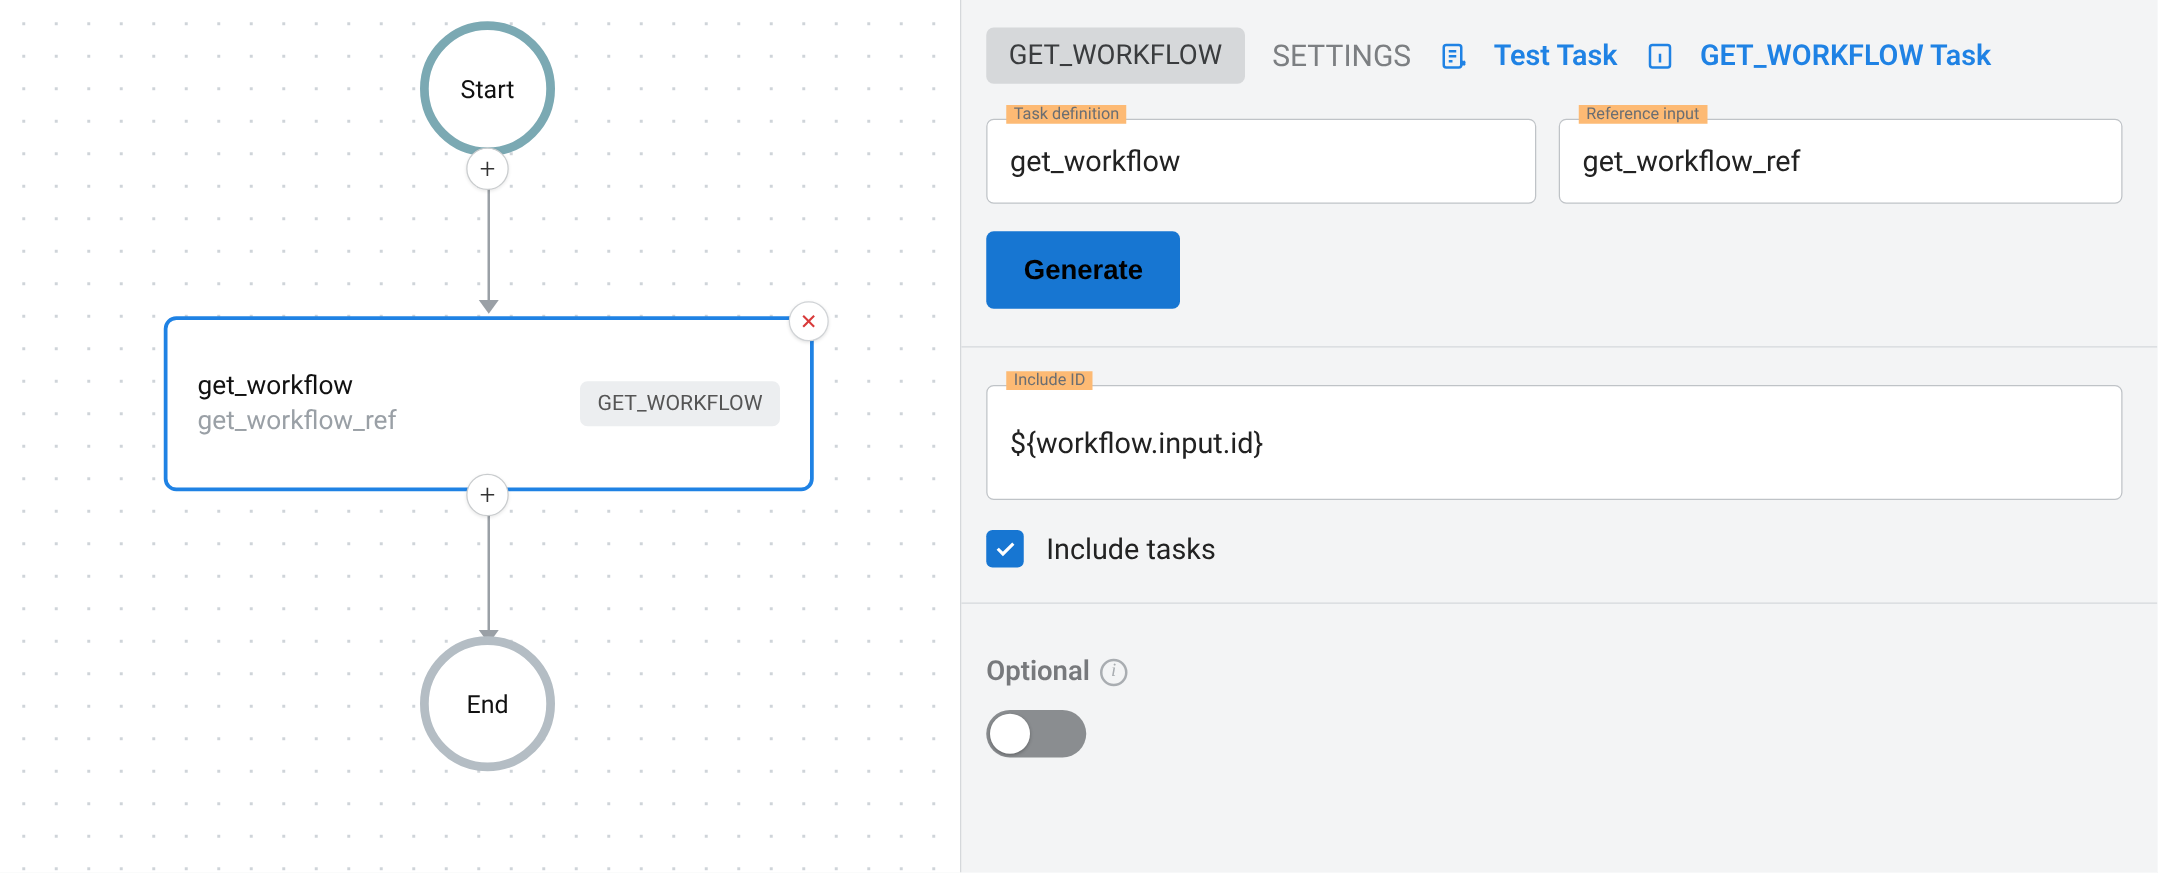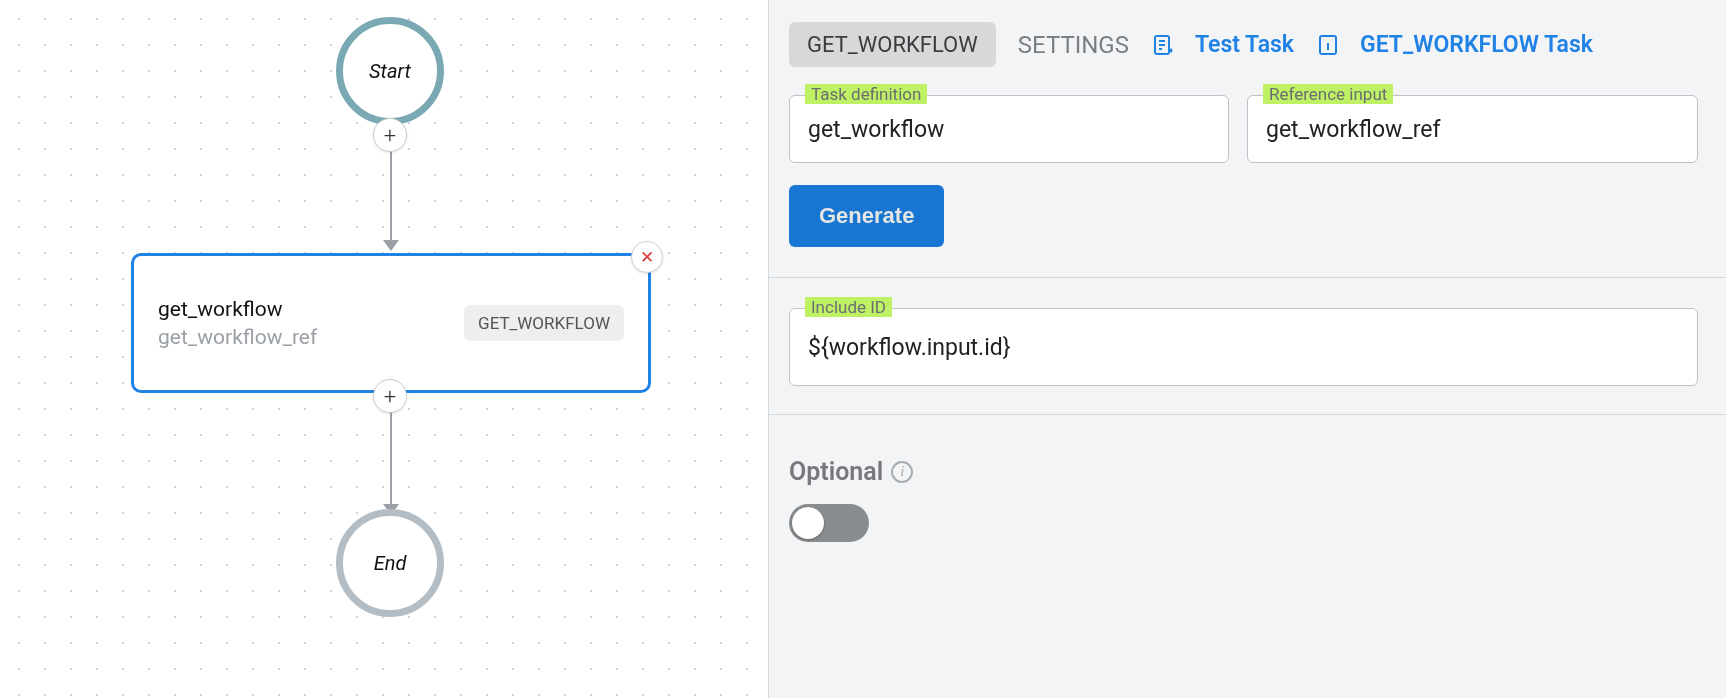--- a/index.html
+++ b/index.html
@@ -25,21 +25,20 @@
   position: absolute;
   width: 108px;
   height: 108px;
   border-radius: 50%;
   background: #fff;
   display: flex;
   align-items: center;
   justify-content: center;
   font-size: 20px;
   color: #111;
-  font-style: italic;
 }
 .start-circle {
   left: 336px;
   top: 17px;
   border: 7px solid #7ba9b3;
 }
 .end-circle {
   left: 336px;
   top: 509px;
   border: 7px solid #b4bdc4;
@@ -167,53 +166,53 @@
 }
 .tab-link svg { width: 24px; height: 24px; }
 
 .field-row { display: flex; gap: 18px; margin-bottom: 22px; }
 .field { position: relative; flex: 1; }
 .field.def { flex: 0 0 440px; }
 .field-label {
   position: absolute;
   top: -11px;
   left: 16px;
-  background: #bef264;
+  background: #fdba74;
   padding: 0 6px;
-  font-size: 17px;
+  font-size: 13px;
   color: #6b6e72;
 }
 .field-input {
   width: 100%;
   height: 68px;
   border: 1px solid #bfc3c7;
   border-radius: 6px;
   background: #fff;
   padding: 0 18px;
   font-size: 23px;
   color: #222;
   font-family: inherit;
 }
 .generate-btn {
   background: #1776d2;
-  color: #e5e5e5;
+  color: #000000;
   border: none;
   padding: 18px 30px;
   font-size: 22px;
   font-weight: 600;
   border-radius: 6px;
   cursor: pointer;
   margin-bottom: 30px;
 }
 
 .section-divider { height: 1px; background: #d5d8db; margin-left: -20px; margin-right: -28px; }
 
 .section { padding: 30px 0 28px 0; }
 .full-field { position: relative; }
-.full-field .field-input { height: 78px; }
+.full-field .field-input { height: 92px; }
 
 .checkbox-row {
   display: flex;
   align-items: center;
   gap: 18px;
   margin-top: 24px;
 }
 .checkbox {
   width: 30px;
   height: 30px;
@@ -226,21 +225,21 @@
 }
 .checkbox svg { width: 20px; height: 20px; stroke: #fff; stroke-width: 3; fill: none; }
 .checkbox-label { font-size: 23px; color: #222; }
 
 .optional-row {
   display: flex;
   align-items: center;
   gap: 8px;
   padding-top: 42px;
 }
-.optional-label { font-size: 25px; color: #77797c; font-weight: 600; }
+.optional-label { font-size: 22px; color: #77797c; font-weight: 600; }
 .info-icon {
   width: 22px;
   height: 22px;
   border: 2px solid #a9adb1;
   border-radius: 50%;
   display: flex;
   align-items: center;
   justify-content: center;
   font-size: 15px;
   color: #a9adb1;
@@ -336,20 +335,28 @@
     <button class="generate-btn">Generate</button>
 
     <div class="section-divider"></div>
 
     <div class="section">
       <div class="full-field">
         <span class="field-label">Include ID</span>
         <input class="field-input" value="${workflow.input.id}" style="">
       </div>
 
+      <div class="checkbox-row">
+        <div class="checkbox">
+          <svg viewBox="0 0 24 24">
+              <path d="M5 12l5 5L20 7"></path>
+            </svg>
+        </div>
+        <span class="checkbox-label">Include tasks</span>
+      </div>
     </div>
 
     <div class="section-divider"></div>
 
     <div class="optional-row">
       <span class="optional-label">Optional</span>
       <span class="info-icon">i</span>
     </div>
     <div class="toggle">
       <div class="toggle-knob"></div>

